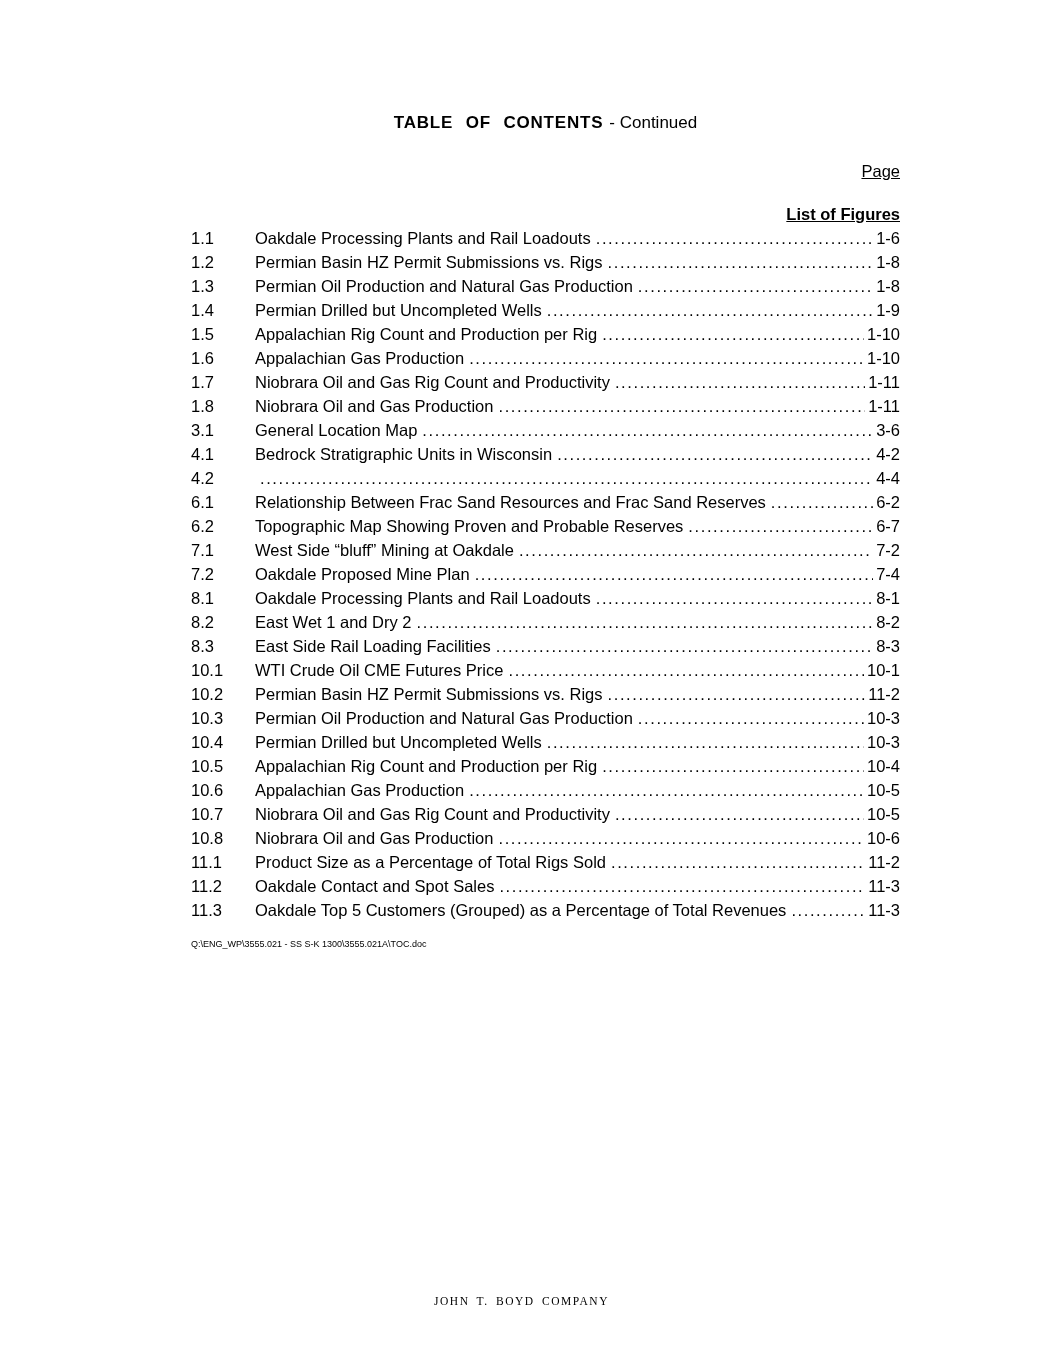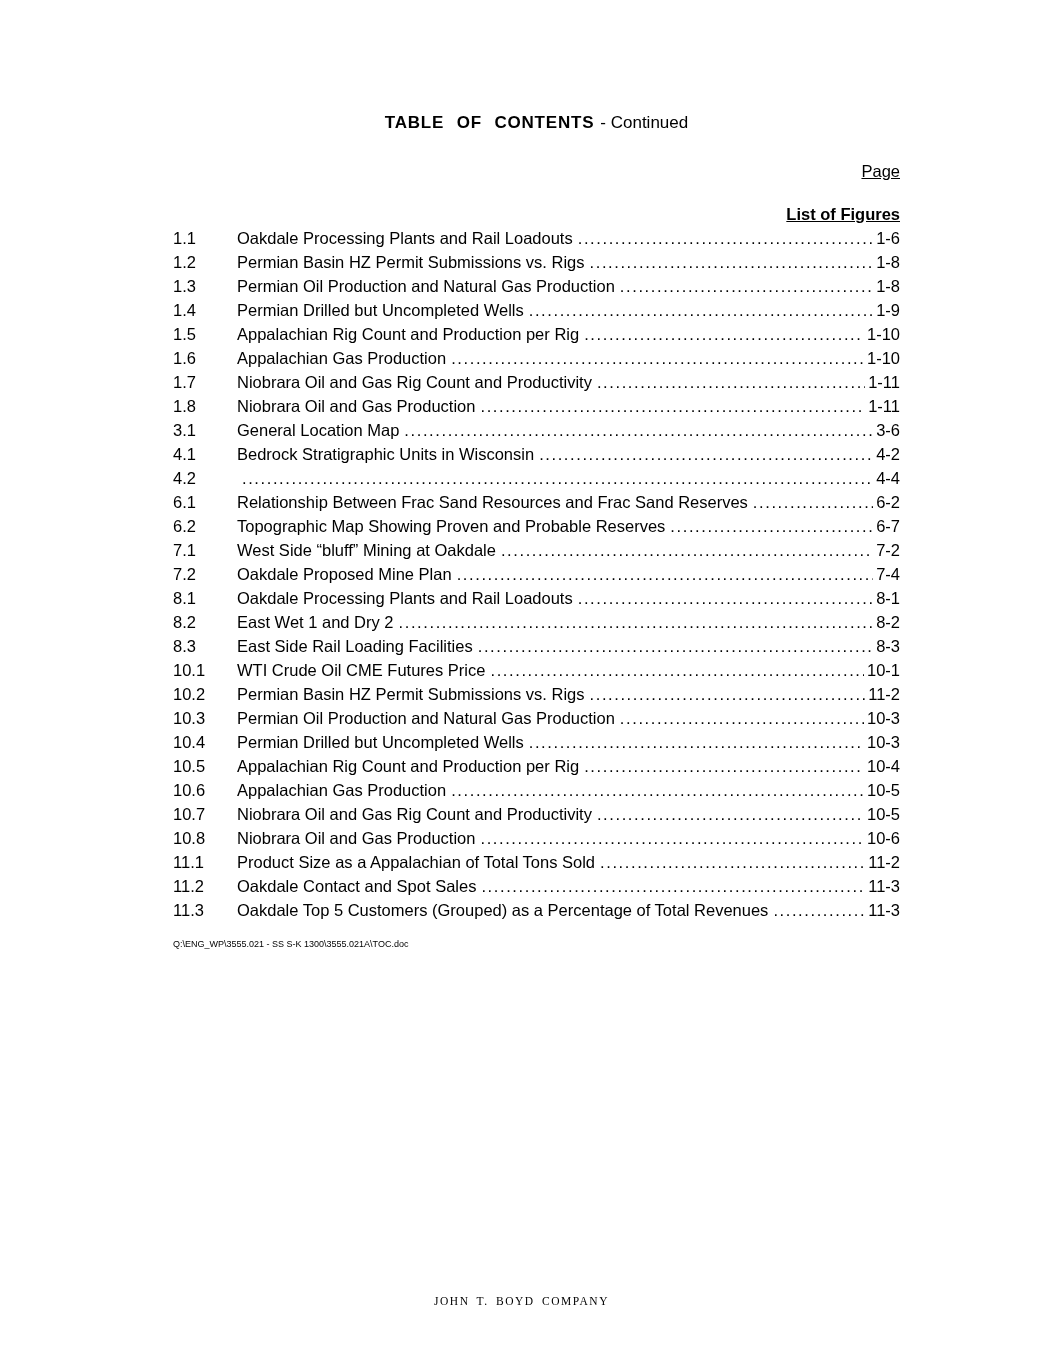--- a/index.html
+++ b/index.html
@@ -9,21 +9,21 @@
     width: 1055px;
     height: 1365px;
     margin: 0 auto;
     background: #ffffff;
     color: #000000;
     font-family: "Liberation Sans", sans-serif;
     overflow: hidden;
   }
   .content {
     position: absolute;
-    left: 173px;
+    left: 191px;
     right: 155px;
     top: 0;
   }
   .toc-header {
     margin-top: 112px;
     text-align: center;
     font-size: 17px;
     line-height: 22px;
     white-space: nowrap;
   }
@@ -292,21 +292,21 @@
 
   <div class="fig-row">
     <span class="fig-num">10.8</span>
     <span class="fig-title">Niobrara Oil and Gas Production</span>
     <span class="fig-leader"></span>
     <span class="fig-page">10-6</span>
   </div>
 
   <div class="fig-row">
     <span class="fig-num">11.1</span>
-    <span class="fig-title">Product Size as a Appalachian of Total Tons Sold</span>
+    <span class="fig-title">Product Size as a Percentage of Total Rigs Sold</span>
     <span class="fig-leader"></span>
     <span class="fig-page">11-2</span>
   </div>
 
   <div class="fig-row">
     <span class="fig-num">11.2</span>
     <span class="fig-title">Oakdale Contact and Spot Sales</span>
     <span class="fig-leader"></span>
     <span class="fig-page">11-3</span>
   </div>

